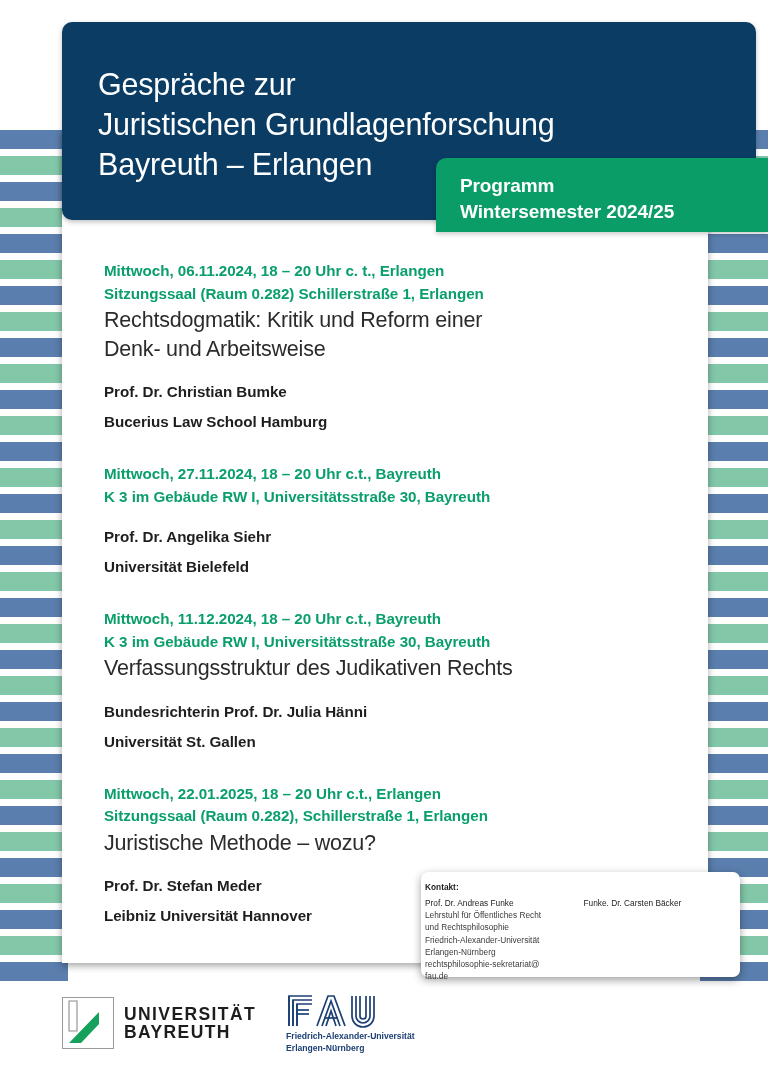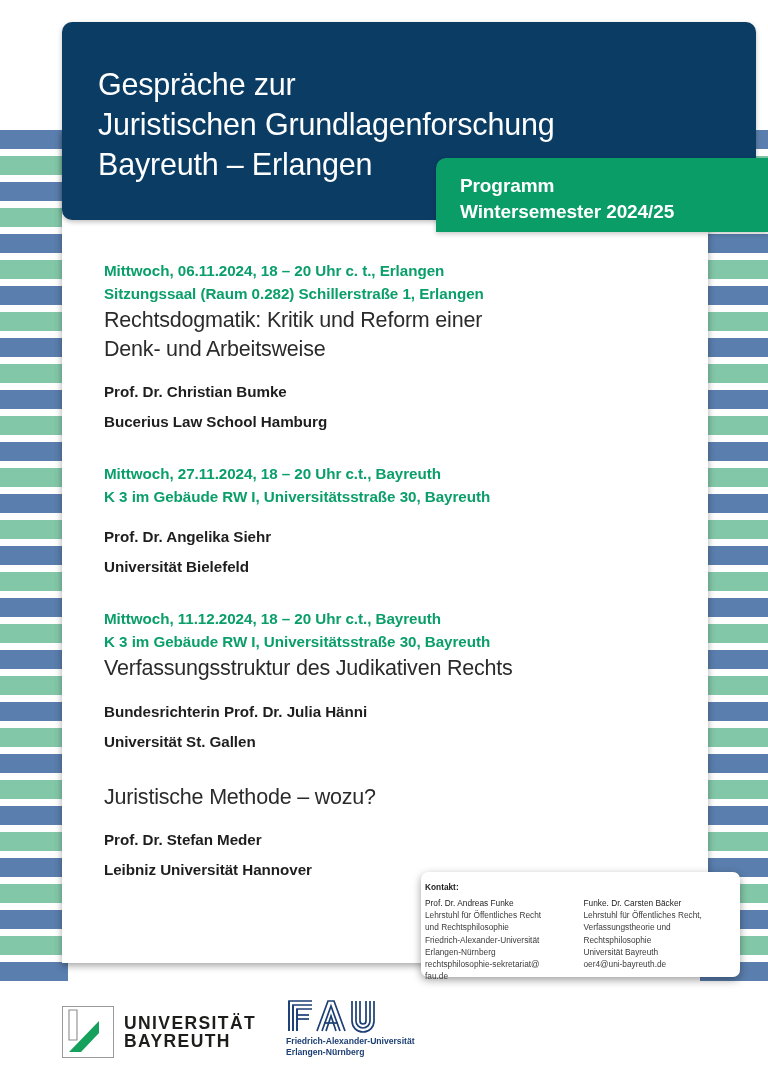--- a/index.html
+++ b/index.html
@@ -150,21 +150,21 @@
     white-space:pre-line;
   }
 
   
   .logos {
     position:absolute;
     left:62px; top:988px;
     width:400px; height:70px;
     z-index:4;
     display:flex;
-    align-items:flex-end;
+    align-items:center;
   }
   .logo-ubt { display:flex; align-items:center; }
   .ubt-mark {
     width:52px; height:52px;
     border:1.4px solid #9a9a9a;
     position:relative;
     background:#ffffff;
     margin-right:10px;
   }
   .ubt-wordmark {
@@ -289,45 +289,42 @@
 Universität Bielefeld</div>
   </div>
   <div class="event">
     <div class="ev-meta">Mittwoch, 11.12.2024, 18 – 20 Uhr c.t., Bayreuth
 K 3 im Gebäude RW I, Universitätsstraße 30, Bayreuth</div>
     <div class="ev-title">Verfassungsstruktur des Judikativen Rechts</div>
     <div class="ev-speaker">Bundesrichterin Prof. Dr. Julia Hänni
 Universität St. Gallen</div>
   </div>
   <div class="event">
+    <div class="ev-meta">Mittwoch, 22.01.2025, 18 – 20 Uhr c.t., Erlangen
+Sitzungssaal (Raum 0.282), Schillerstraße 1, Erlangen</div>
     <div class="ev-title">Juristische Methode – wozu?</div>
     <div class="ev-speaker">Prof. Dr. Stefan Meder
 Leibniz Universität Hannover</div>
   </div>
 </div>
 
 <div class="contact-card">
   <div class="contact-title">Kontakt:</div>
   <div class="contact-cols">
     <div class="contact-col">
       <div class="cc-name">Prof. Dr. Andreas Funke</div>
       <div class="cc-body">Lehrstuhl für Öffentliches Recht
 und Rechtsphilosophie
 Friedrich-Alexander-Universität
 Erlangen-Nürnberg
 rechtsphilosophie-sekretariat@
 fau.de</div>
     </div>
     <div class="contact-col">
       <div class="cc-name">Funke. Dr. Carsten Bäcker</div>
-      <div class="cc-body">Lehrstuhl für Öffentliches Recht,
-Verfassungstheorie und
-Rechtsphilosophie
-Universität Bayreuth
-oer4@uni-bayreuth.de</div>
     </div>
   </div>
 </div>
 
 <div class="logos">
   <div class="logo-ubt">
     <div class="ubt-mark">
       <svg width="49" height="49" viewBox="0 0 49 49" style="display:block;">
         <rect x="0" y="0" width="49" height="49" fill="#ffffff"></rect>
         <polygon points="6,3 14,3 14,33 6,33" fill="#ffffff" stroke="#8c8c8c" stroke-width="1.1"></polygon>

